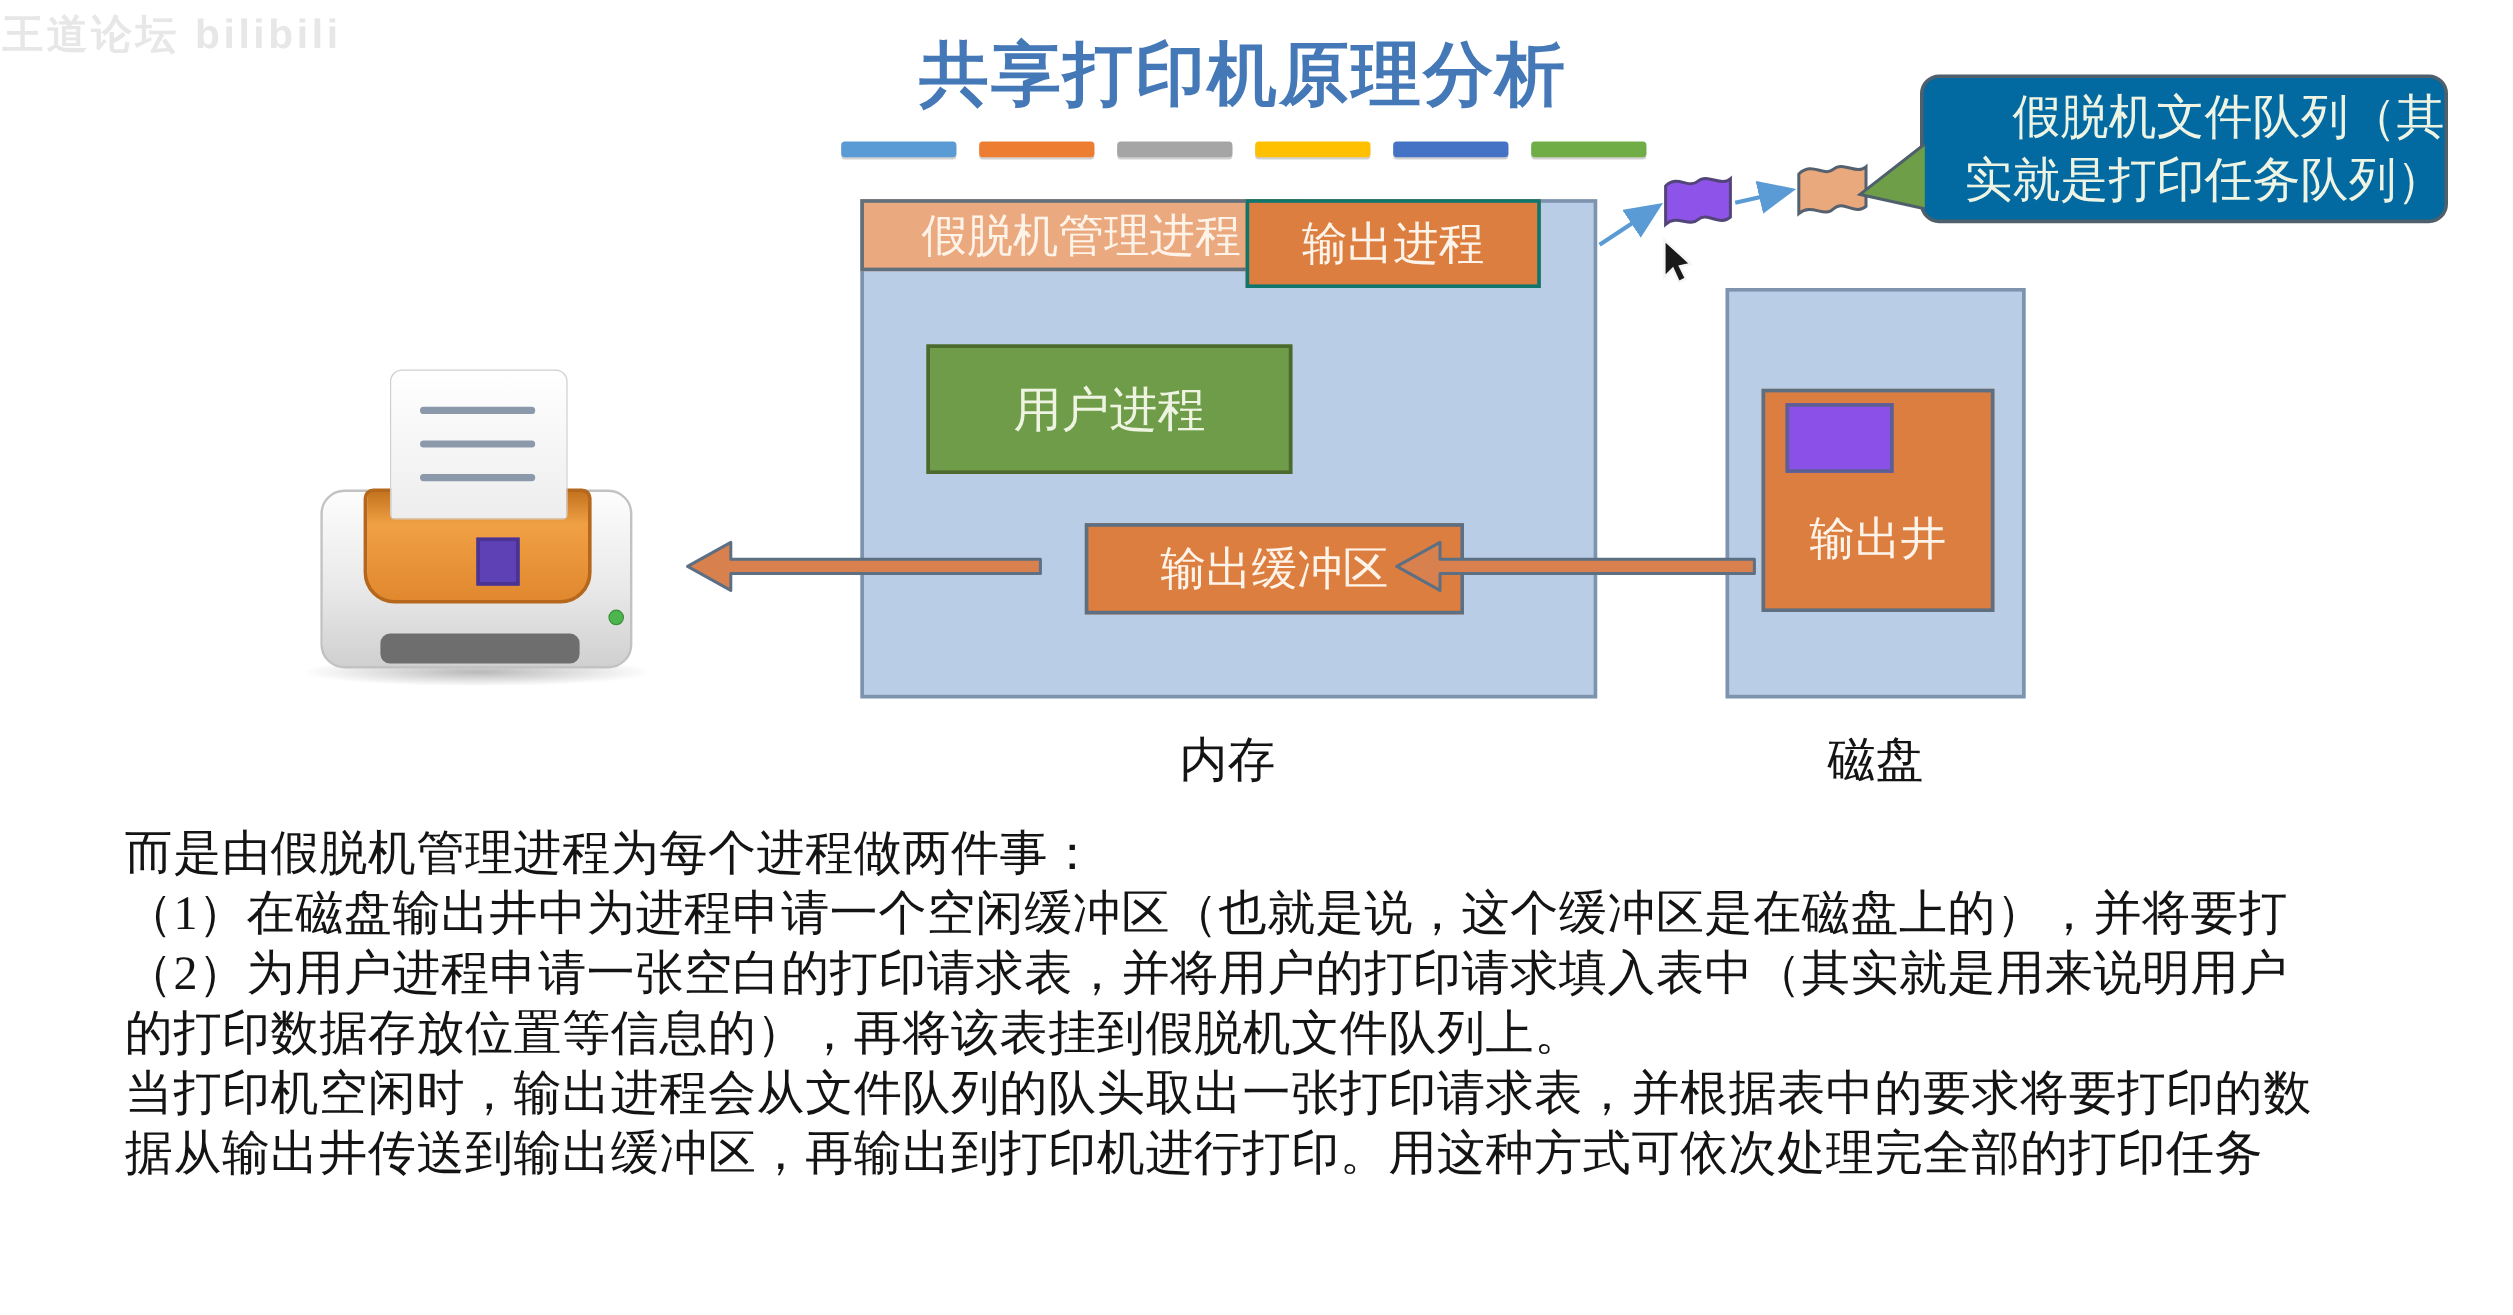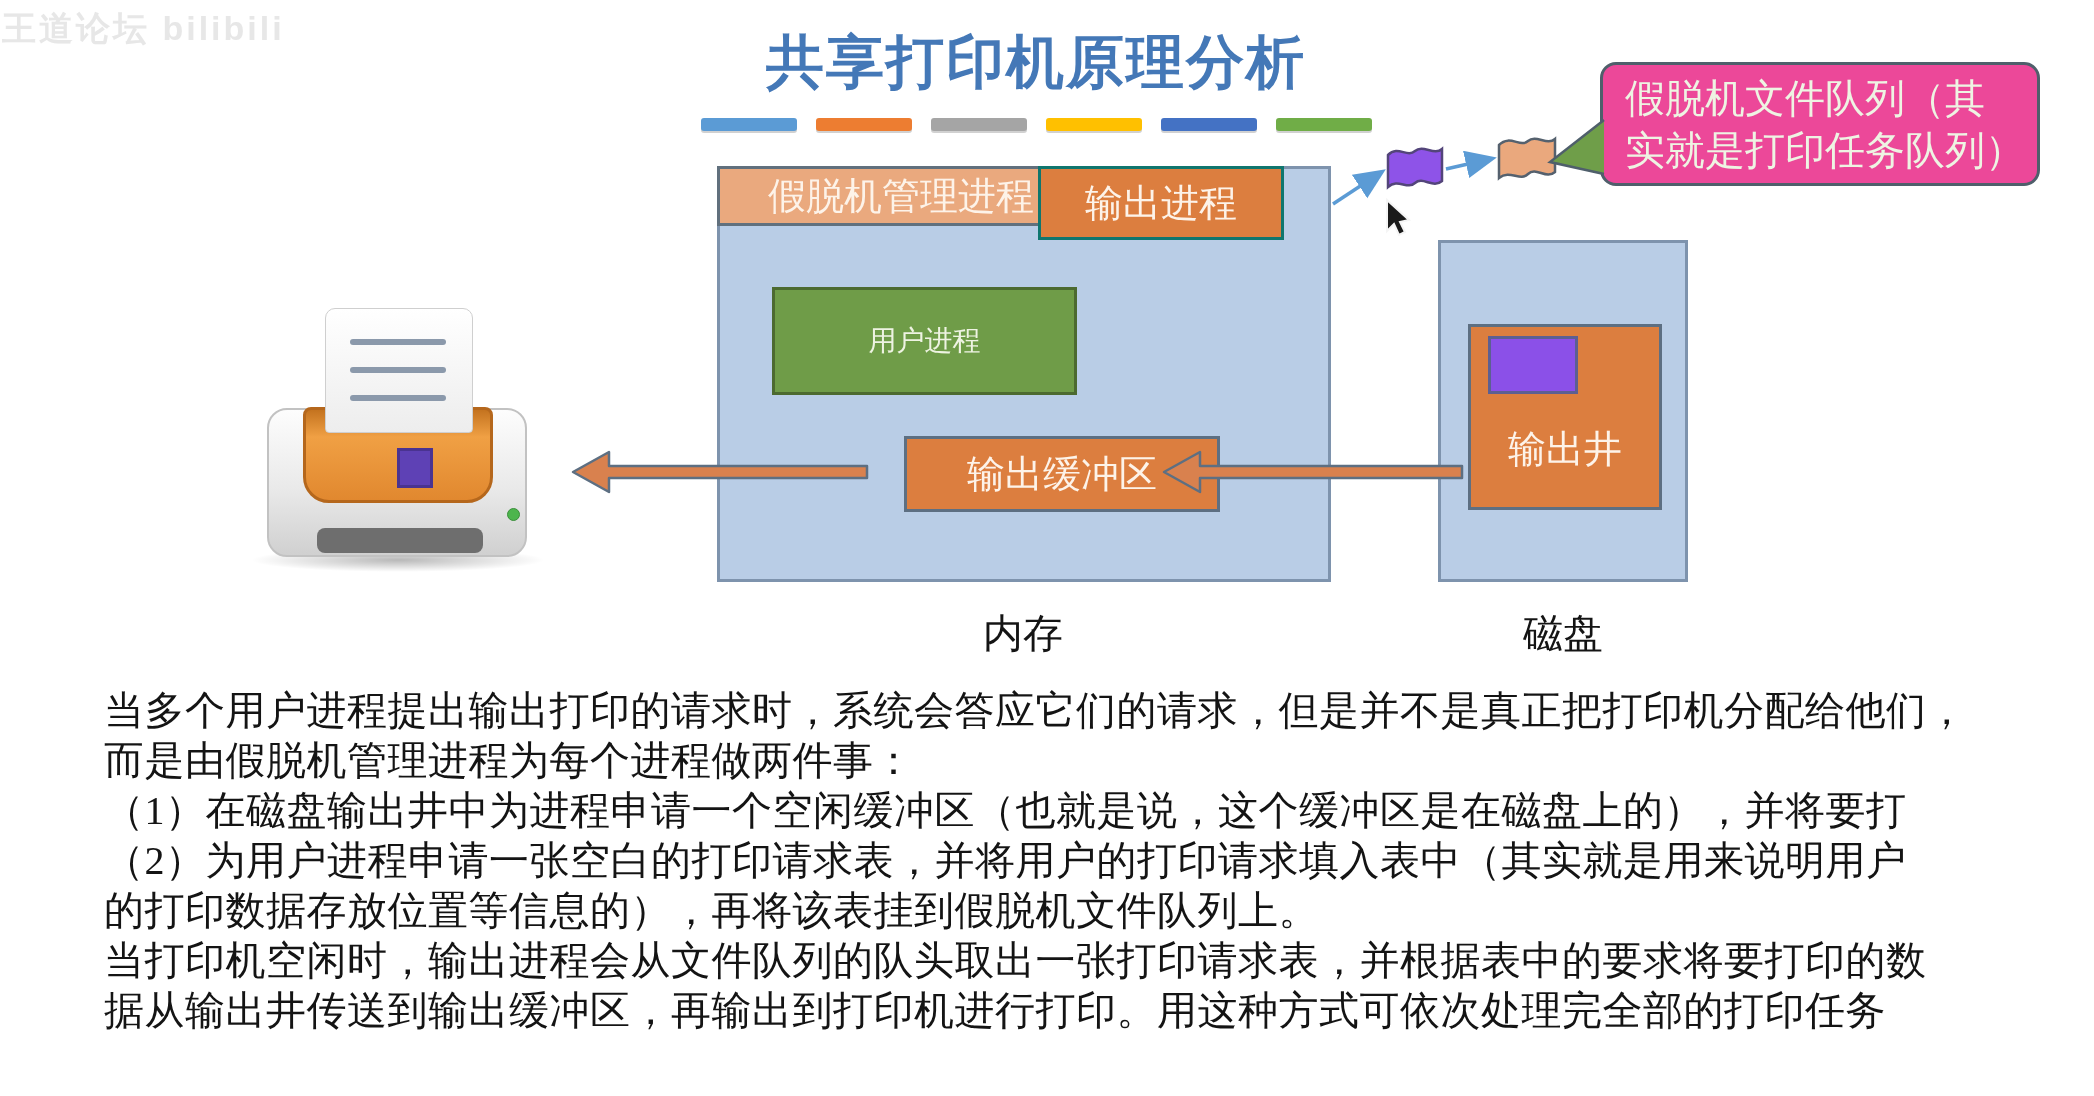--- a/index.html
+++ b/index.html
@@ -29,21 +29,21 @@
   .memory { left:717px;  top:166px; width:614px; height:416px; }
   .disk   { left:1438px; top:240px; width:250px; height:342px; }
 
   .panel {
     position:absolute; box-sizing:border-box;
     display:flex; align-items:center; justify-content:center;
     color:#fdf3e9; white-space:nowrap;
   }
   .hdr-left  { left:717px;  top:166px; width:368px; height:60px; border:3px solid #61707d; font-size:38px; }
   .hdr-right { left:1038px; top:166px; width:246px; height:74px; border:3px solid #0f766e; font-size:38px; }
-  .userproc  { left:772px;  top:287px; width:305px; height:108px; border:3px solid #4c6a30; font-size:28px; color:#eef3e2; }
+  .userproc  { left:772px;  top:287px; width:305px; height:108px; border:3px solid #4c6a30; font-size:40px; color:#eef3e2; }
   .outbuf    { left:904px;  top:436px; width:316px; height:76px;  border:3px solid #5d6f82; font-size:38px; }
   .well {
     position:absolute; left:1468px; top:324px; width:194px; height:186px;
     box-sizing:border-box; border:3px solid #5d6f82;
     display:flex; align-items:flex-end; justify-content:center;
   }
   .well-text { font-size:38px; color:#fdf3e9; margin-bottom:32px; }
   .well-job {
     position:absolute; left:17px; top:9px; width:90px; height:58px;
     box-sizing:border-box; border:3px solid #5c5f92;
@@ -171,30 +171,29 @@
       <path d="M0,0 L9,4 L0,8 Z" fill="#5b9bd5"></path>
         </marker>
       </defs>
     <line x1="4" y1="19" x2="48" y2="9" stroke="#5b9bd5" stroke-width="3.5" marker-end="url(#bh2)"></line>
   </svg>
 
   <svg class="abs" style="left:1384px; top:198px;" width="30" height="42">
     <path d="M3,2 L3,33 L10,26 L15,37 L21,34 L16,24 L25,22 Z" fill="#1a1a1a" stroke="#f5f5f5" stroke-width="2"></path>
   </svg>
 
-  <div class="bubble" style="background-color: #ec4899;">
+  <div class="bubble" style="background-color: #0369a1; align-items: flex-end;">
     <div>假脱机文件队列（其</div>
     <div>实就是打印任务队列）</div>
   </div>
   <svg class="abs" style="left:1546px; top:116px;" width="62" height="62">
     <path d="M58,4 L4,46 L58,58" fill="#6f9e49" stroke="#4f5f6b" stroke-width="2.5"></path>
   </svg>
 
   <div class="desc">
-    <div class="dline">当多个用户进程提出输出打印的请求时，系统会答应它们的请求，但是并不是真正把打印机分配给他们，</div>
     <div class="dline">而是由假脱机管理进程为每个进程做两件事：</div>
     <div class="dline">（1）在磁盘输出井中为进程申请一个空闲缓冲区（也就是说，这个缓冲区是在磁盘上的），并将要打</div>
     <div class="dline">（2）为用户进程申请一张空白的打印请求表，并将用户的打印请求填入表中（其实就是用来说明用户</div>
     <div class="dline">的打印数据存放位置等信息的），再将该表挂到假脱机文件队列上。</div>
     <div class="dline">当打印机空闲时，输出进程会从文件队列的队头取出一张打印请求表，并根据表中的要求将要打印的数</div>
     <div class="dline">据从输出井传送到输出缓冲区，再输出到打印机进行打印。用这种方式可依次处理完全部的打印任务</div>
   </div>
 
 </div>
 

